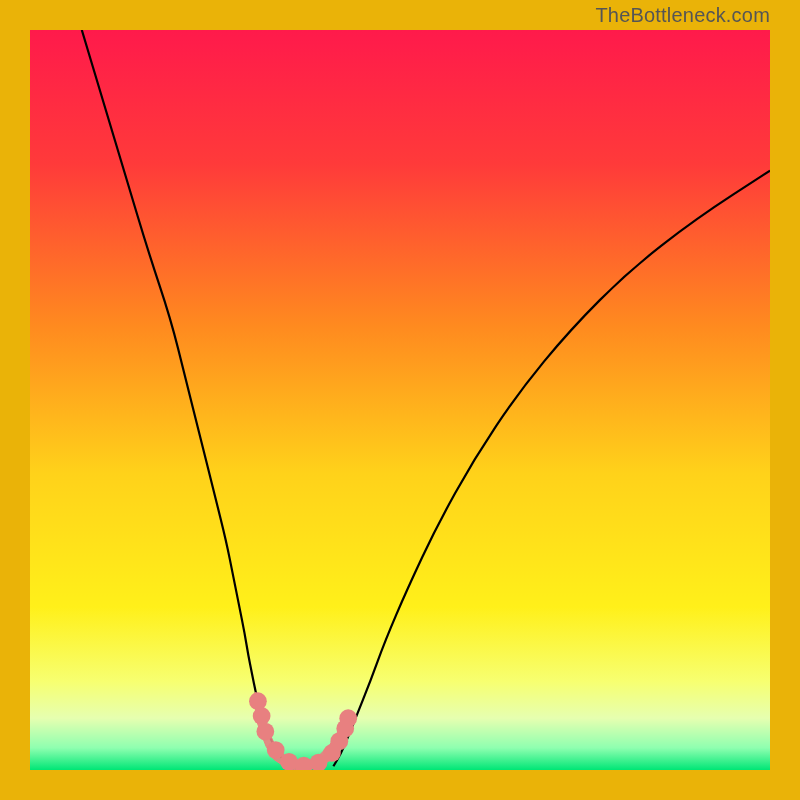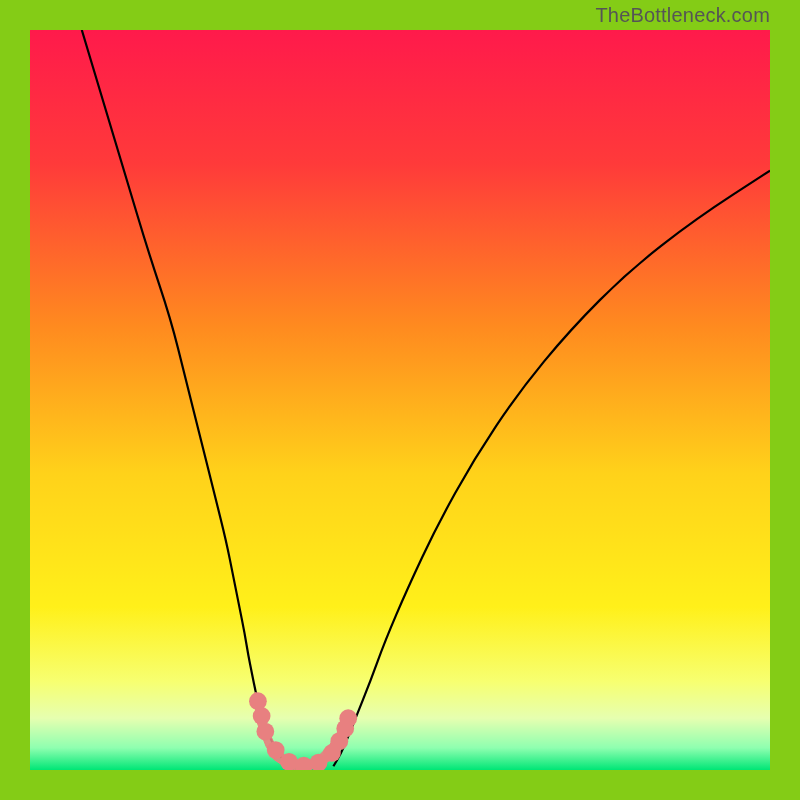--- a/index.html
+++ b/index.html
@@ -7,21 +7,21 @@
     padding: 0;
     width: 800px;
     height: 800px;
     background: #000;
     overflow: hidden;
     font-family: Arial, Helvetica, sans-serif;
   }
   .frame {
     position: absolute;
     inset: 0;
-    background: #84cc16;
+    background: #eab308;
   }
   .plot-area {
     position: absolute;
     left: 30px;
     top: 30px;
     width: 740px;
     height: 740px;
     overflow: hidden;
   }
   .watermark {

